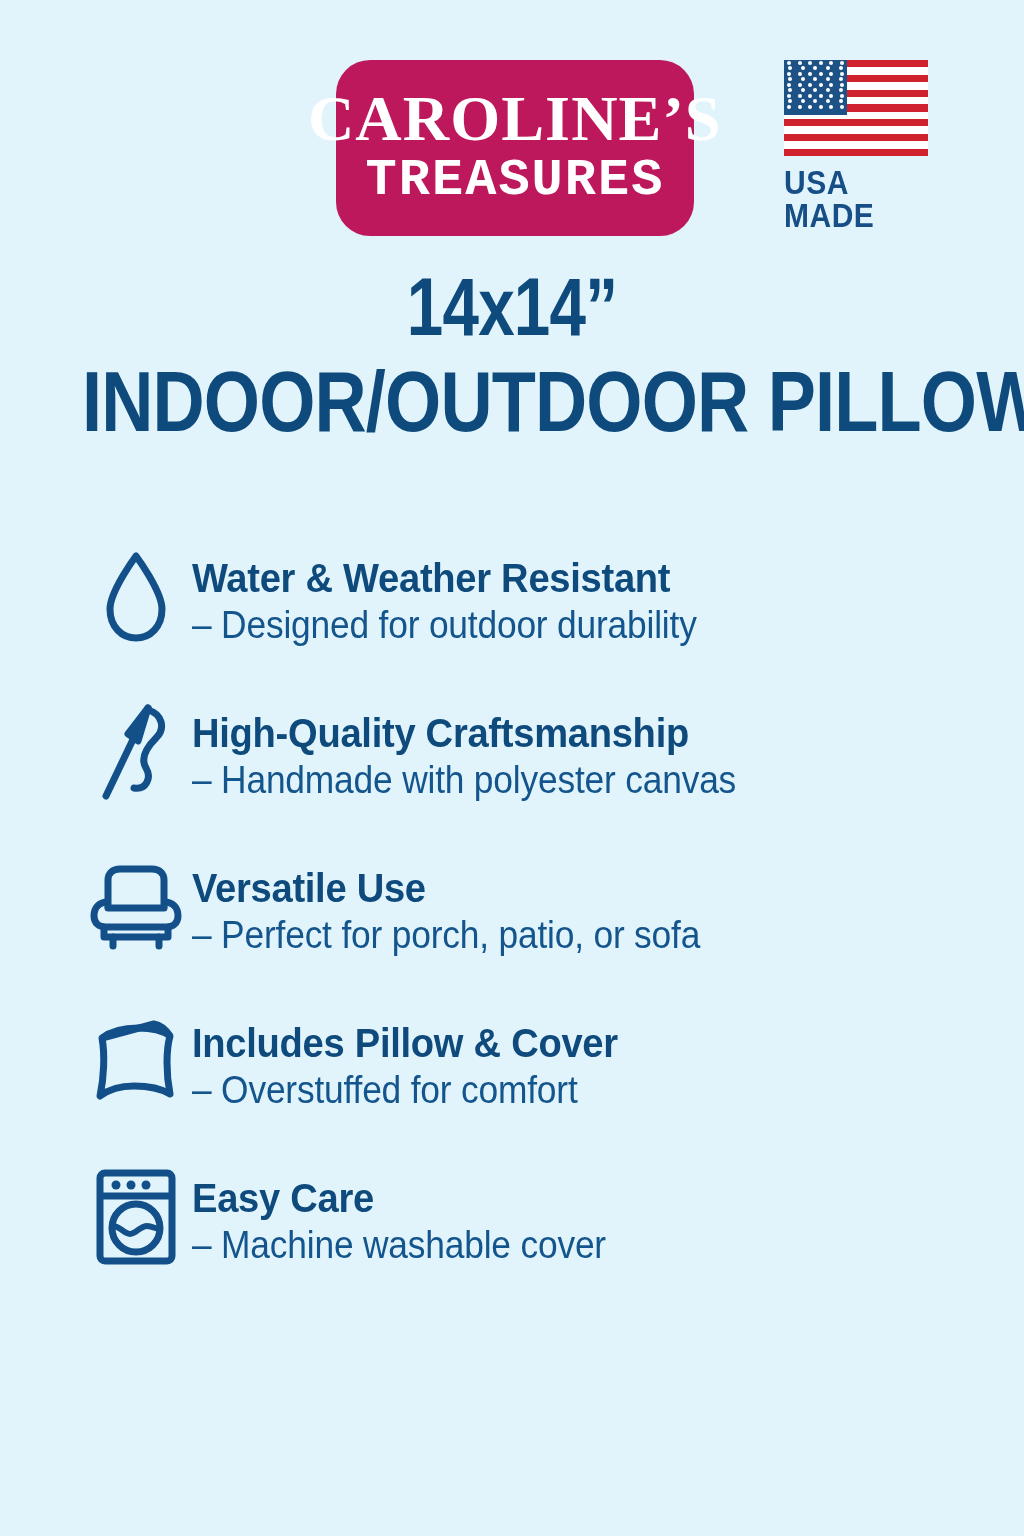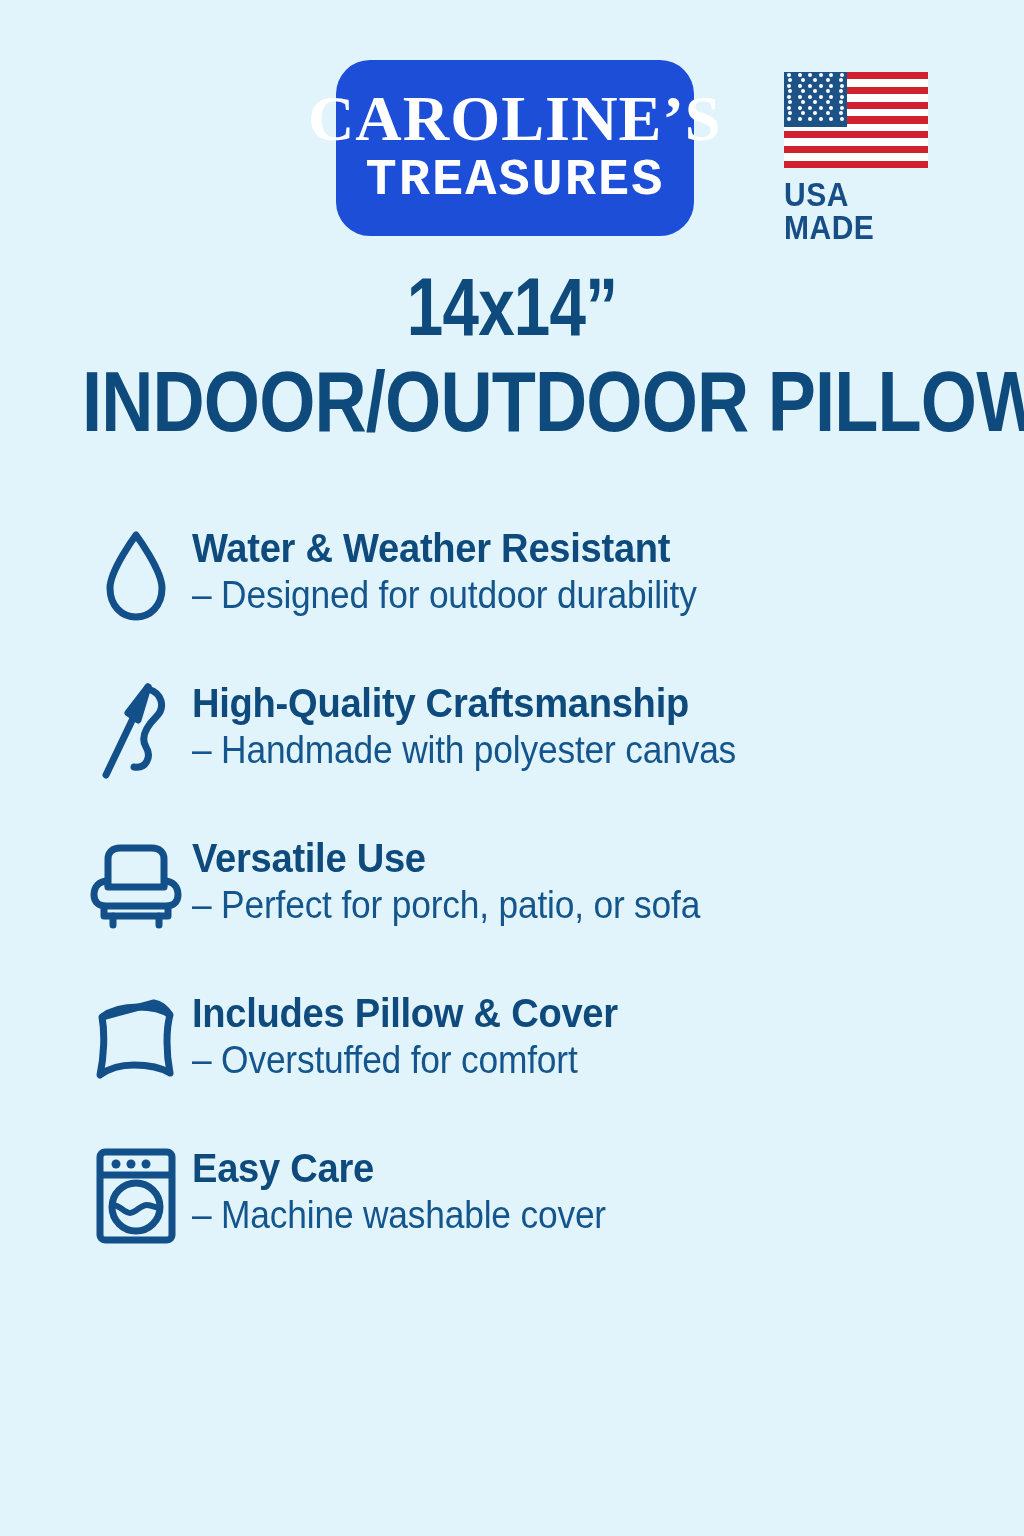--- a/index.html
+++ b/index.html
@@ -22,21 +22,21 @@
     left: 0;
     width: 1024px;
     height: 180px;
   }
   .logo-badge {
     position: absolute;
     left: 336px;
     top: 0px;
     width: 358px;
     height: 176px;
-    background: #1d4ed8;
+    background: #be185d;
     border-radius: 34px;
     display: flex;
     flex-direction: column;
     align-items: center;
     justify-content: center;
     box-sizing: border-box;
   }
   .logo-line1 {
     font-family: "Liberation Serif", serif;
     font-weight: bold;
@@ -54,21 +54,21 @@
     font-size: 52px;
     line-height: 1.0;
     letter-spacing: 2px;
     margin-top: 4px;
     white-space: nowrap;
   }
 
   .usa-badge {
     position: absolute;
     left: 784px;
-    top: 12px;
+    top: 0;
     width: 150px;
     height: 160px;
   }
   .flag {
     position: relative;
     width: 144px;
     height: 96px;
     background: #ffffff;
   }
   .flag .stripe {
@@ -147,21 +147,21 @@
   .features {
     position: absolute;
     top: 492px;
     left: 84px;
     width: 900px;
   }
   .feature {
     position: relative;
     height: 155px;
     display: flex;
-    align-items: center;
+    align-items: flex-end;
   }
   .feature-icon {
     width: 104px;
     min-width: 104px;
     height: 112px;
     display: flex;
     align-items: center;
     justify-content: center;
     padding-top: 12px;
     box-sizing: border-box;

